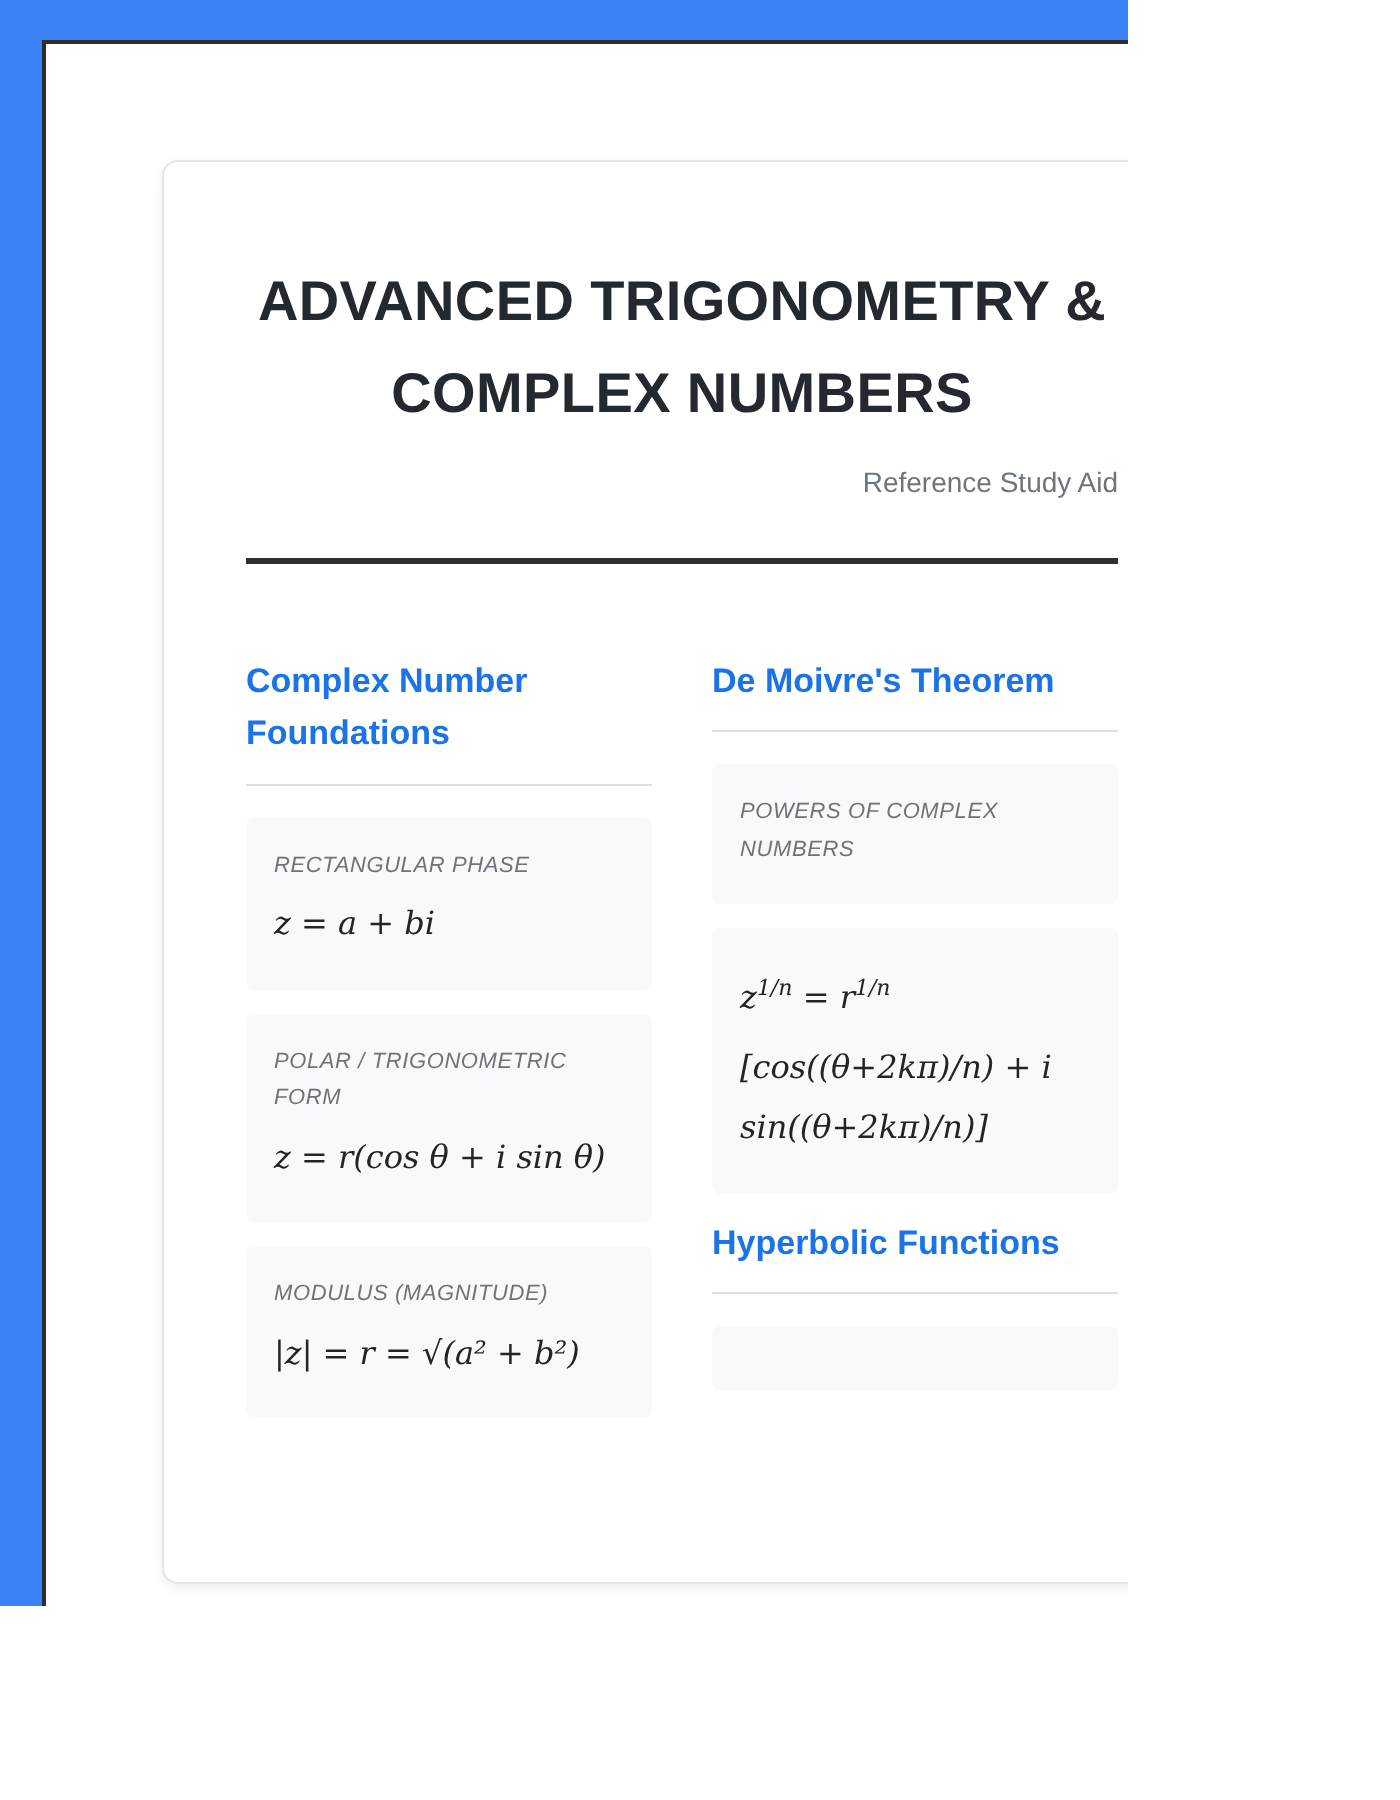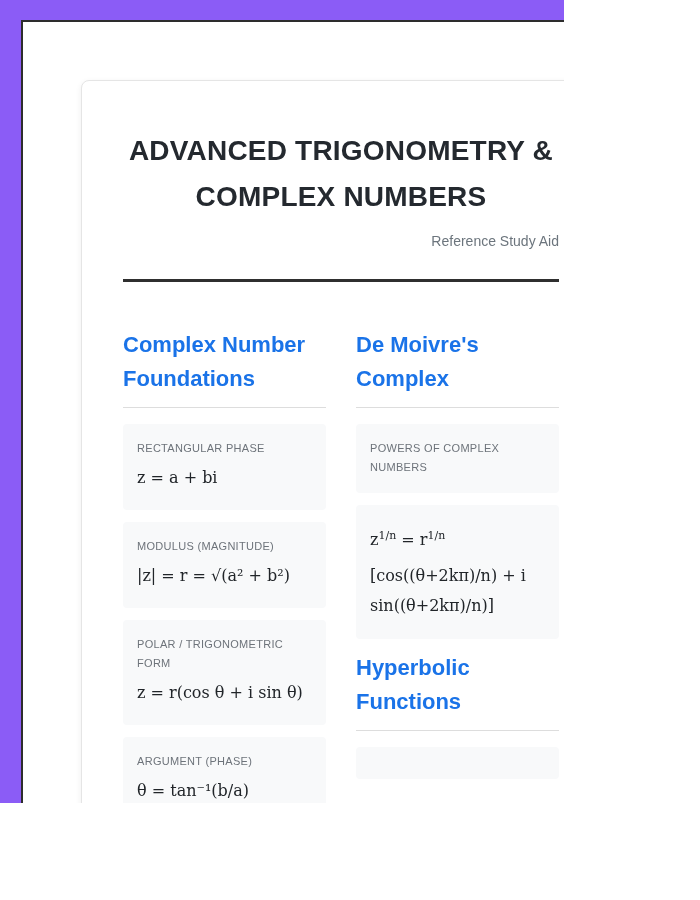--- a/index.html
+++ b/index.html
@@ -12,21 +12,21 @@
     --rule-light:#dddddd;
   }
   *{box-sizing:border-box;}
   html,body{margin:0;padding:0;}
   body{
     width:700px;height:900px;background:#ffffff;
     font-family:"Liberation Sans", sans-serif;
     color:var(--text-dark);
   }
   .clip{
-    position:relative;width:564px;height:803px;overflow:hidden;background:#8b5cf6;padding-left:24px;
+    position:relative;width:564px;height:803px;overflow:hidden;background:#3b82f6;padding-left:24px;
   }
   .frame{
     position:absolute;left:21px;top:20px;width:640px;height:940px;
     border:2px solid var(--frame-border);background:#ffffff;
   }
   .sheet{
     width:520px;margin:58px auto 0;background:#ffffff;
     border:1px solid #e5e5e5;border-radius:8px;
     box-shadow:0 2px 6px rgba(0,0,0,0.07);
     padding:47px 41px 70px;
@@ -38,27 +38,27 @@
   .doc-subtitle{
     margin-top:13px;text-align:right;font-size:14px;color:var(--muted);
   }
   .title-divider{
     margin-top:30px;border:none;border-top:3px solid #2f2f2f;height:0;
   }
   .columns{display:flex;gap:30px;margin-top:46px;}
   .col{flex:1;min-width:0;}
   .section + .section{}
   .section-heading{
-    margin:0;font-size:22px;font-weight:bold;line-height:1.55;
+    margin:0;font-size:17px;font-weight:bold;line-height:1.55;
     color:var(--accent);padding-bottom:11px;border-bottom:1px solid var(--rule-light);
   }
   .cards{margin-top:16px;}
   .fcard{
     background:var(--card-bg);border-radius:4px;
-    padding:15px 14px 17px;margin-bottom:12px;
+    padding:15px 14px 17px;margin-bottom:12px;font-style:italic;
   }
   .flabel{
     font-size:11px;color:var(--label-gray);line-height:1.7;letter-spacing:0.3px;
   }
   .formula{
     font-family:"DejaVu Serif", serif;font-size:16px;color:var(--text-dark);
     line-height:1.9;margin-top:5px;
   }
   .formula sup{font-size:11px;line-height:0;}
 </style>
@@ -79,41 +79,37 @@
           <div class="section">
             <h2 class="section-heading">Complex Number Foundations</h2>
             <div class="cards">
 
               <div class="fcard">
                 <div class="flabel">RECTANGULAR PHASE</div>
                 <div class="formula">z = a + bi</div>
               </div>
 
               <div class="fcard">
-                <div class="flabel">MODULUS (MAGNITUDE)</div>
-                <div class="formula">|z| = r = √(a² + b²)</div>
-              </div>
-
-              <div class="fcard">
                 <div class="flabel">POLAR / TRIGONOMETRIC FORM</div>
                 <div class="formula">z = r(cos θ + i sin θ)</div>
               </div>
 
               <div class="fcard">
-                <div class="flabel">ARGUMENT (PHASE)</div>
-                <div class="formula">θ = tan⁻¹(b/a)</div>
+                <div class="flabel">MODULUS (MAGNITUDE)</div>
+                <div class="formula">|z| = r = √(a² + b²)</div>
               </div>
+
 
             </div>
           </div>
         </div>
 
         <div class="col">
           <div class="section">
-            <h2 class="section-heading">De Moivre's Complex</h2>
+            <h2 class="section-heading">De Moivre's Theorem</h2>
             <div class="cards">
 
               <div class="fcard">
                 <div class="flabel">POWERS OF COMPLEX NUMBERS</div>
               </div>
 
               <div class="fcard">
                 <div class="formula">z<sup>1/n</sup> = r<sup>1/n</sup></div>
                 <div class="formula">[cos((θ+2kπ)/n) + i sin((θ+2kπ)/n)]</div>
               </div>

